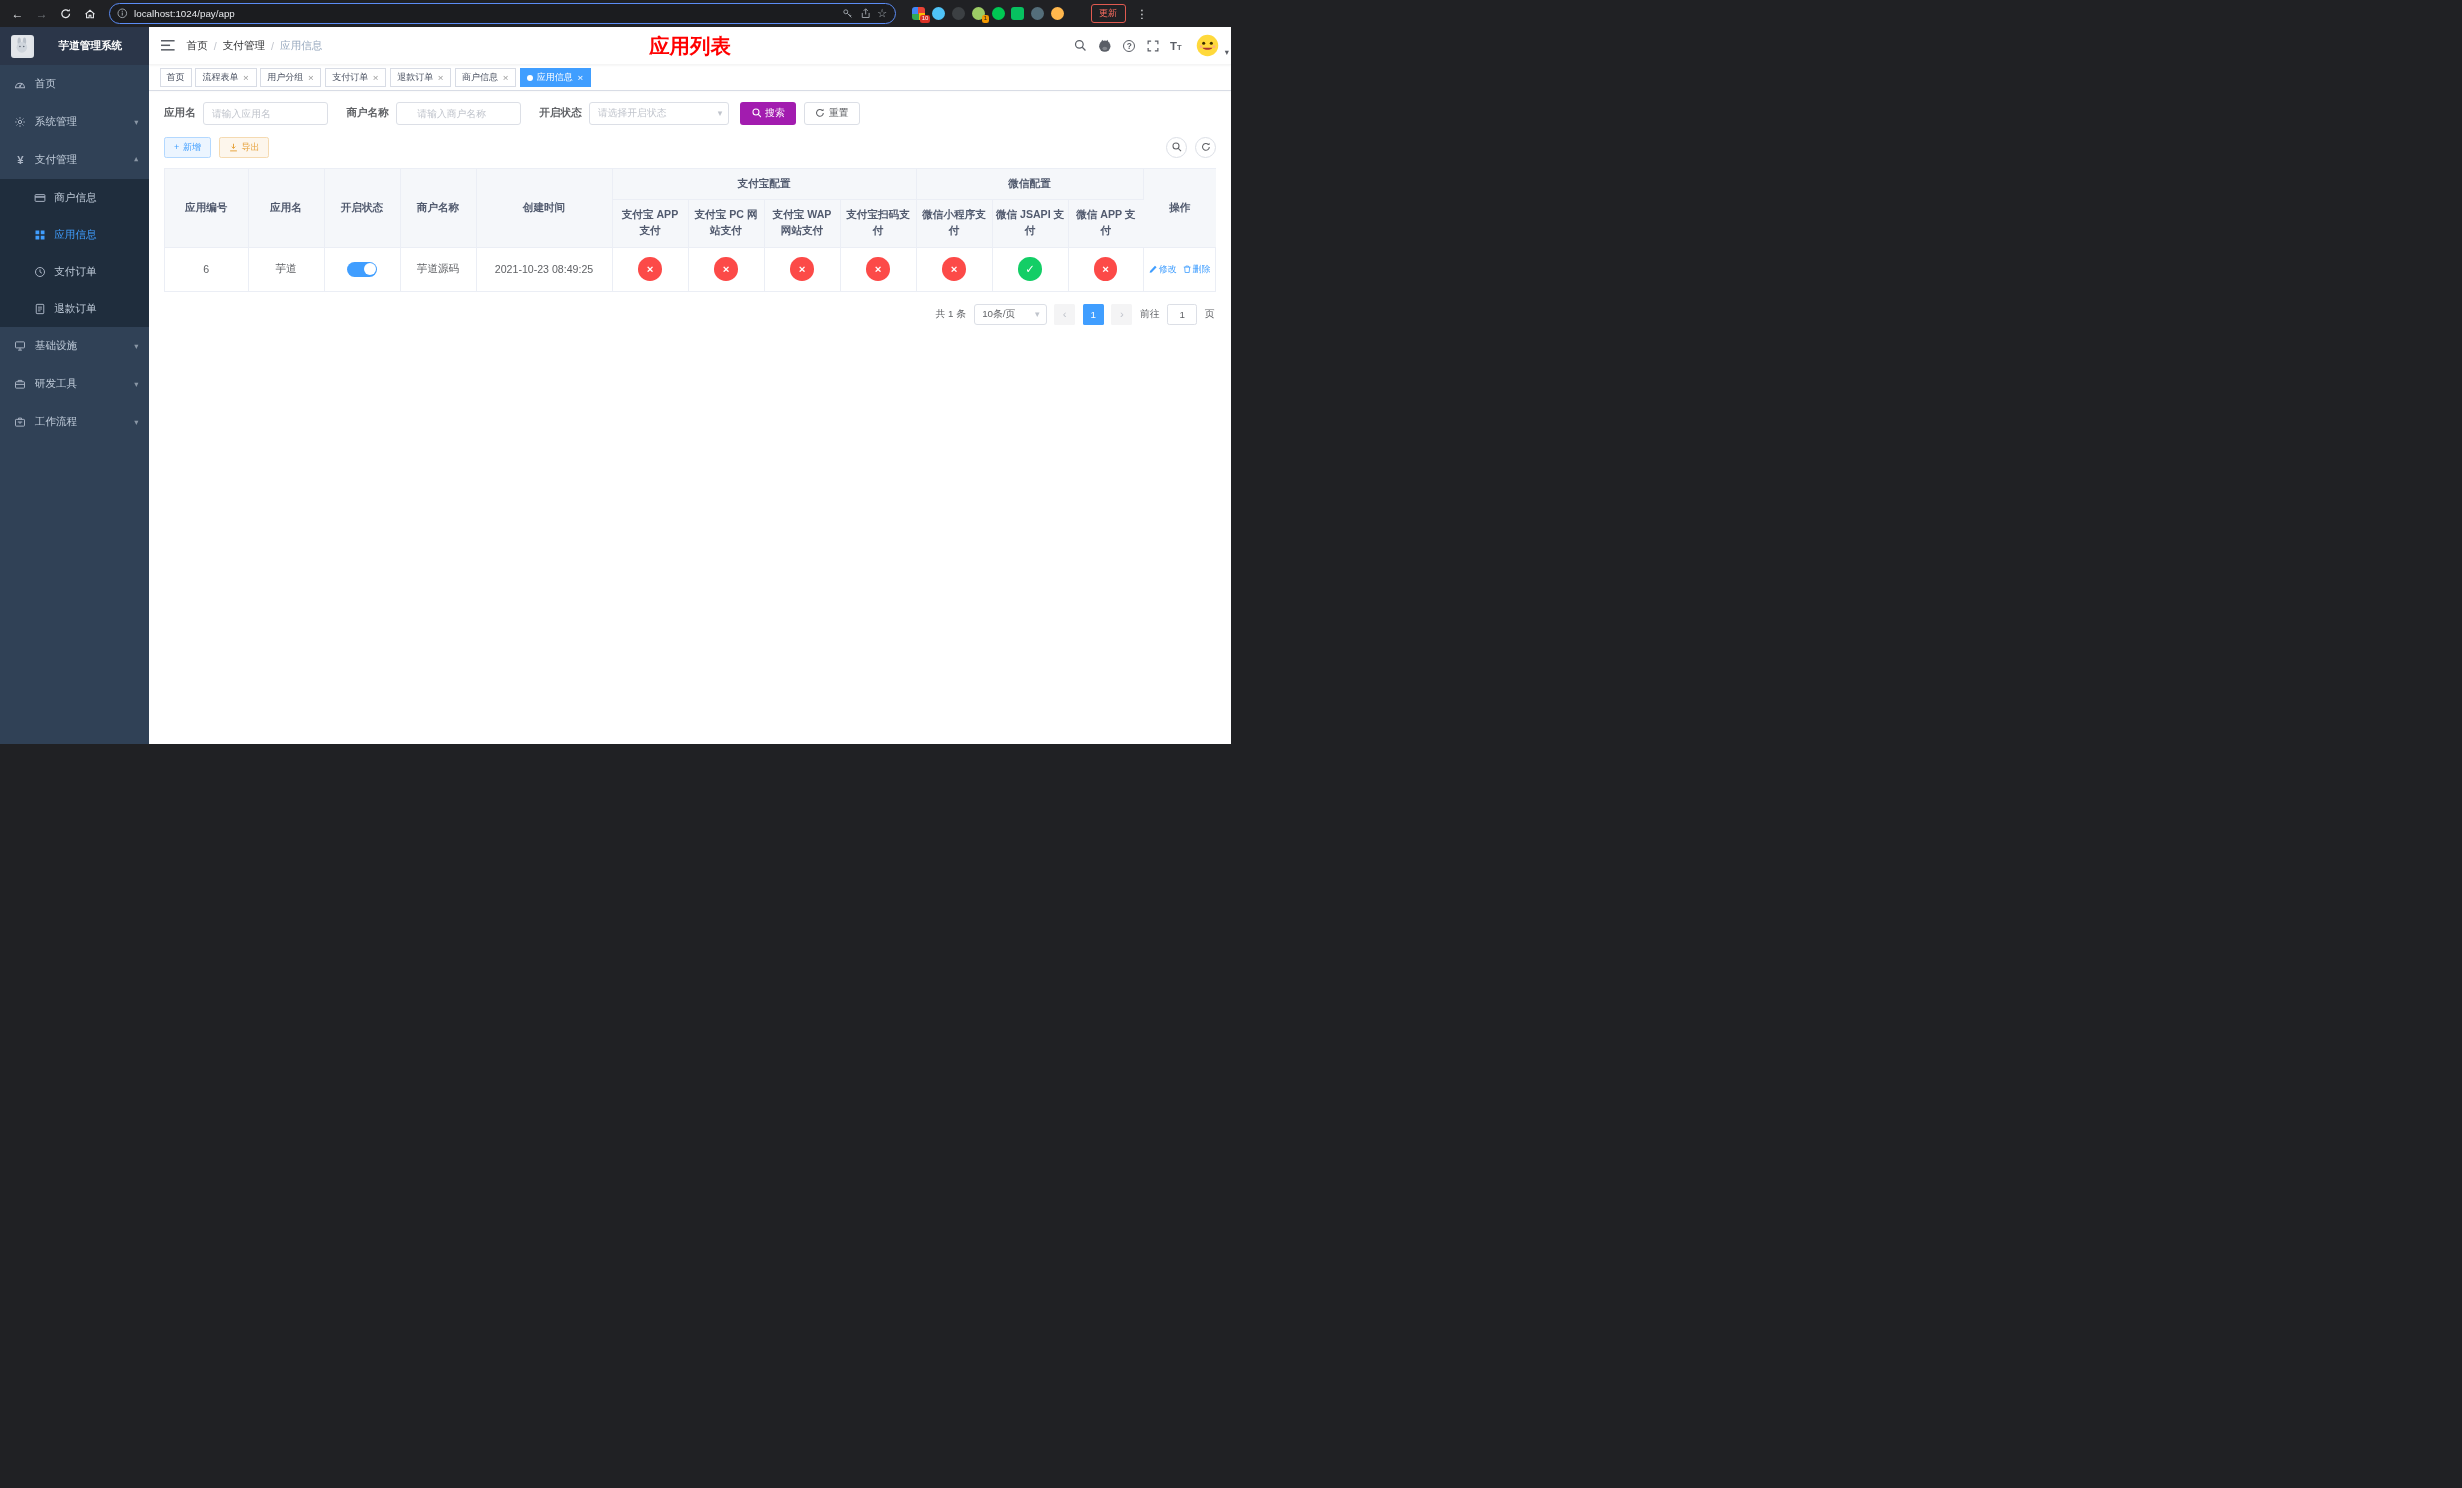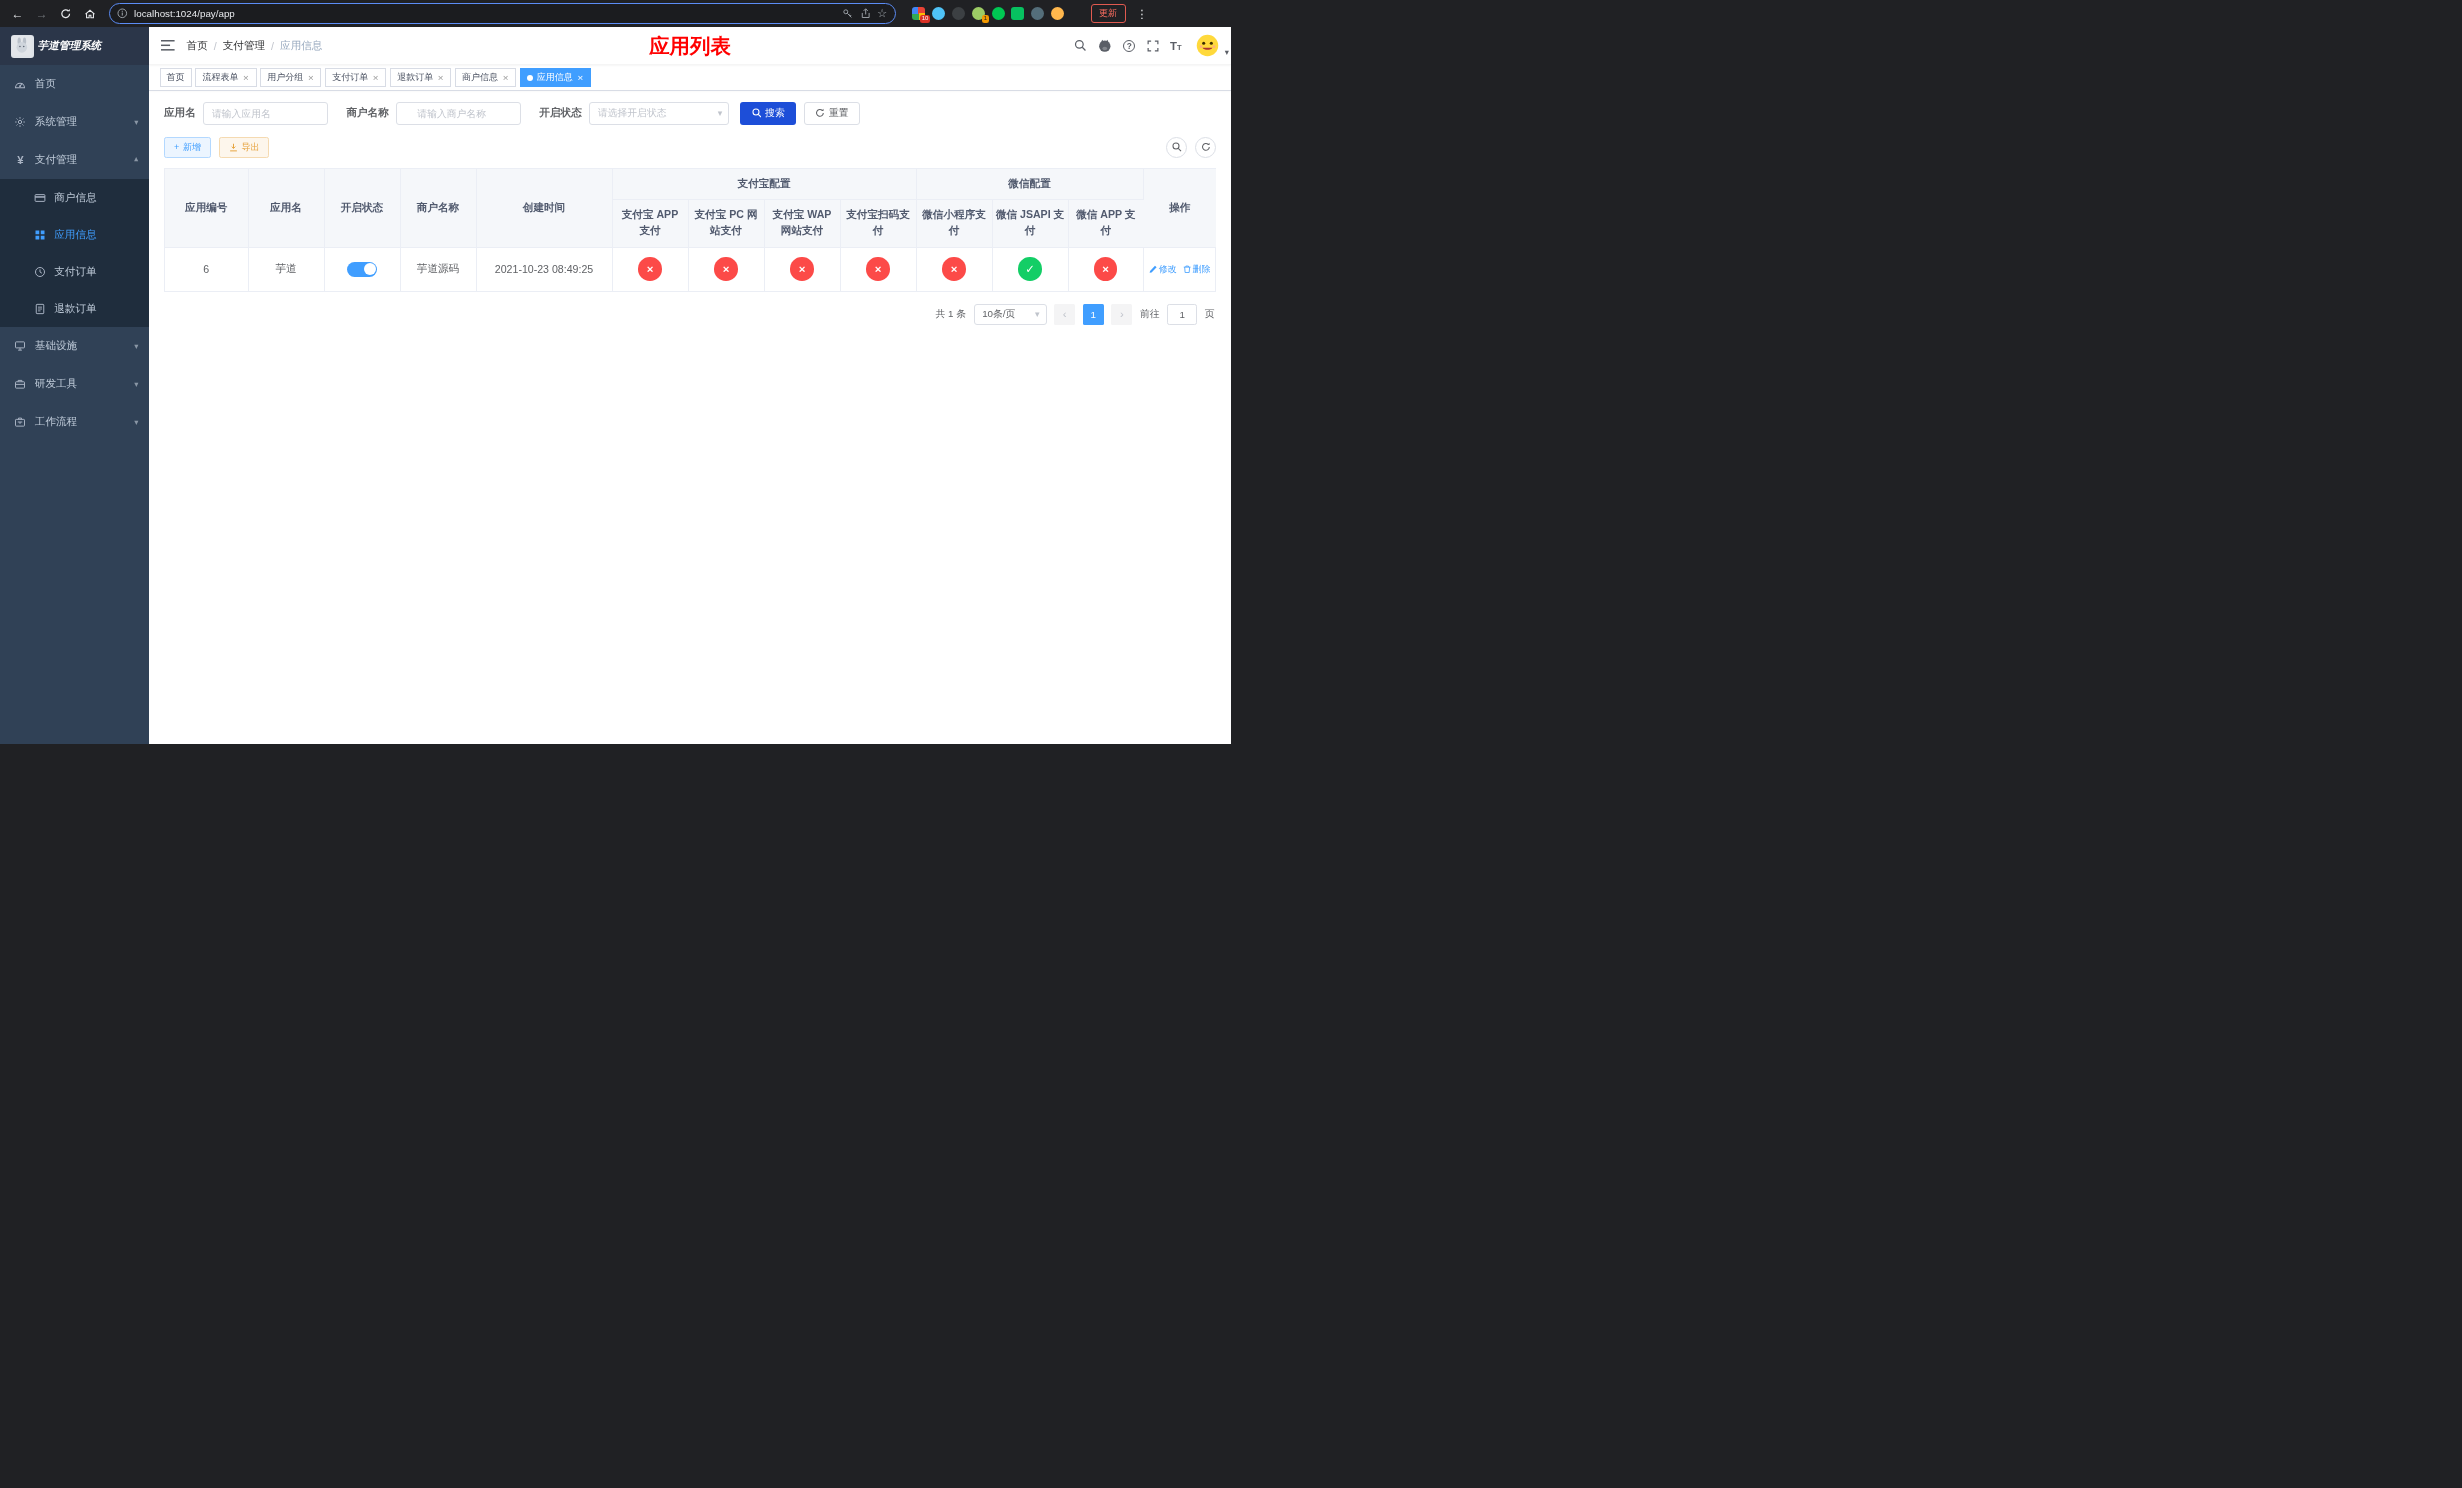--- a/index.html
+++ b/index.html
@@ -23,21 +23,21 @@
   .badge { position:absolute; bottom:-3px; right:-4.5px; font-size:6px; color:#fff; background:#d93025;
            border-radius:2.3px; padding:0 1.5px; line-height:7.6px; min-width:7.6px; text-align:center; }
   .badge.orange { background:#f29900; color:#202124; }
   .update-chip { margin-left:22px; border:0.8px solid #e05a50; color:#ff6f61; font-size:9px;
                  padding:2.3px 7.6px; border-radius:3px; white-space:nowrap; cursor:pointer; }
   .more-dots { color:#e8eaed; font-size:11.4px; padding:0 3px; margin-left:3px; cursor:pointer; }
 
   
   .app { display:flex; height:717px; }
   .sidebar { width:149px; flex-shrink:0; background:#304156; color:#bfcbd9; font-size:10.6px; }
-  .logo-bar { height:38px; display:flex; align-items:center; gap:4px; padding:0 10.6px; background:#2b3649;font-style:italic; }
+  .logo-bar { height:38px; display:flex; align-items:center; gap:25px; padding:0 10.6px; background:#2b3649; }
   .logo-avatar { width:23px; height:23px; border-radius:3px; background:#dfe3e8; display:flex;
                  align-items:center; justify-content:center; overflow:hidden; }
   .logo-title { color:#fff; font-weight:bold; font-size:10.6px; white-space:nowrap; }
   .menu-item { height:38px; display:flex; align-items:center; gap:7.6px; padding:0 13.6px; cursor:pointer; position:relative; }
   .menu-item .m-ico { width:13.6px; display:flex; justify-content:center; color:#aab4c4; font-size:11.4px; }
   .menu-item .chev { position:absolute; right:10.6px; color:#8a96a5; font-size:8.3px; }
   .menu-item .chev.up { transform:rotate(180deg); }
   .submenu { background:#1f2d3d; }
   .submenu .menu-item { height:37px; padding-left:33px; }
   .submenu .menu-item.active { color:#409eff; }
@@ -79,21 +79,21 @@
   .f-label { font-size:10.6px; font-weight:bold; color:#606266; margin-right:7.6px; white-space:nowrap; }
   .f-item { display:flex; align-items:center; margin-right:18px; }
   .txt-input { height:23px; border:0.8px solid #dcdfe6; border-radius:3px; padding:0 7.6px; font-size:9.8px;
                color:#606266; font-family:inherit; outline:none; }
   .txt-input::placeholder { color:#c0c4cc; }
   .sel { height:23px; border:0.8px solid #dcdfe6; border-radius:3px; padding:0 6px 0 7.6px; font-size:9.8px;
          color:#c0c4cc; display:flex; align-items:center; justify-content:space-between; cursor:pointer; }
   .sel .caret { color:#c0c4cc; font-size:9px; }
   .btn { height:23px; border-radius:3px; font-size:9.8px; display:inline-flex; align-items:center; gap:3.8px;
          padding:0 10.6px; cursor:pointer; border:0.8px solid transparent; white-space:nowrap; }
-  .btn-primary { background:#1d4ed8; color:#fff; }
+  .btn-primary { background:#a21caf; color:#fff; }
   .btn-plain { background:#fff; border-color:#dcdfe6; color:#606266; }
   .toolbar-row { margin-top:12px; display:flex; align-items:center; }
   .btn-mini { height:21px; padding:0 9px; font-size:9px; border-radius:2.3px; }
   .btn-add { background:#ecf5ff; border-color:#b3d8ff; color:#409eff; margin-right:7.6px; }
   .btn-export { background:#fdf6ec; border-color:#f5dab1; color:#e6a23c;font-family:Liberation Mono, monospace; }
   .tool-right { margin-left:auto; display:flex; gap:7.6px; }
   .circle-btn { width:21px; height:21px; border-radius:50%; border:0.8px solid #dcdfe6; background:#fff;
                 display:flex; align-items:center; justify-content:center; color:#606266; cursor:pointer; }
 
   

